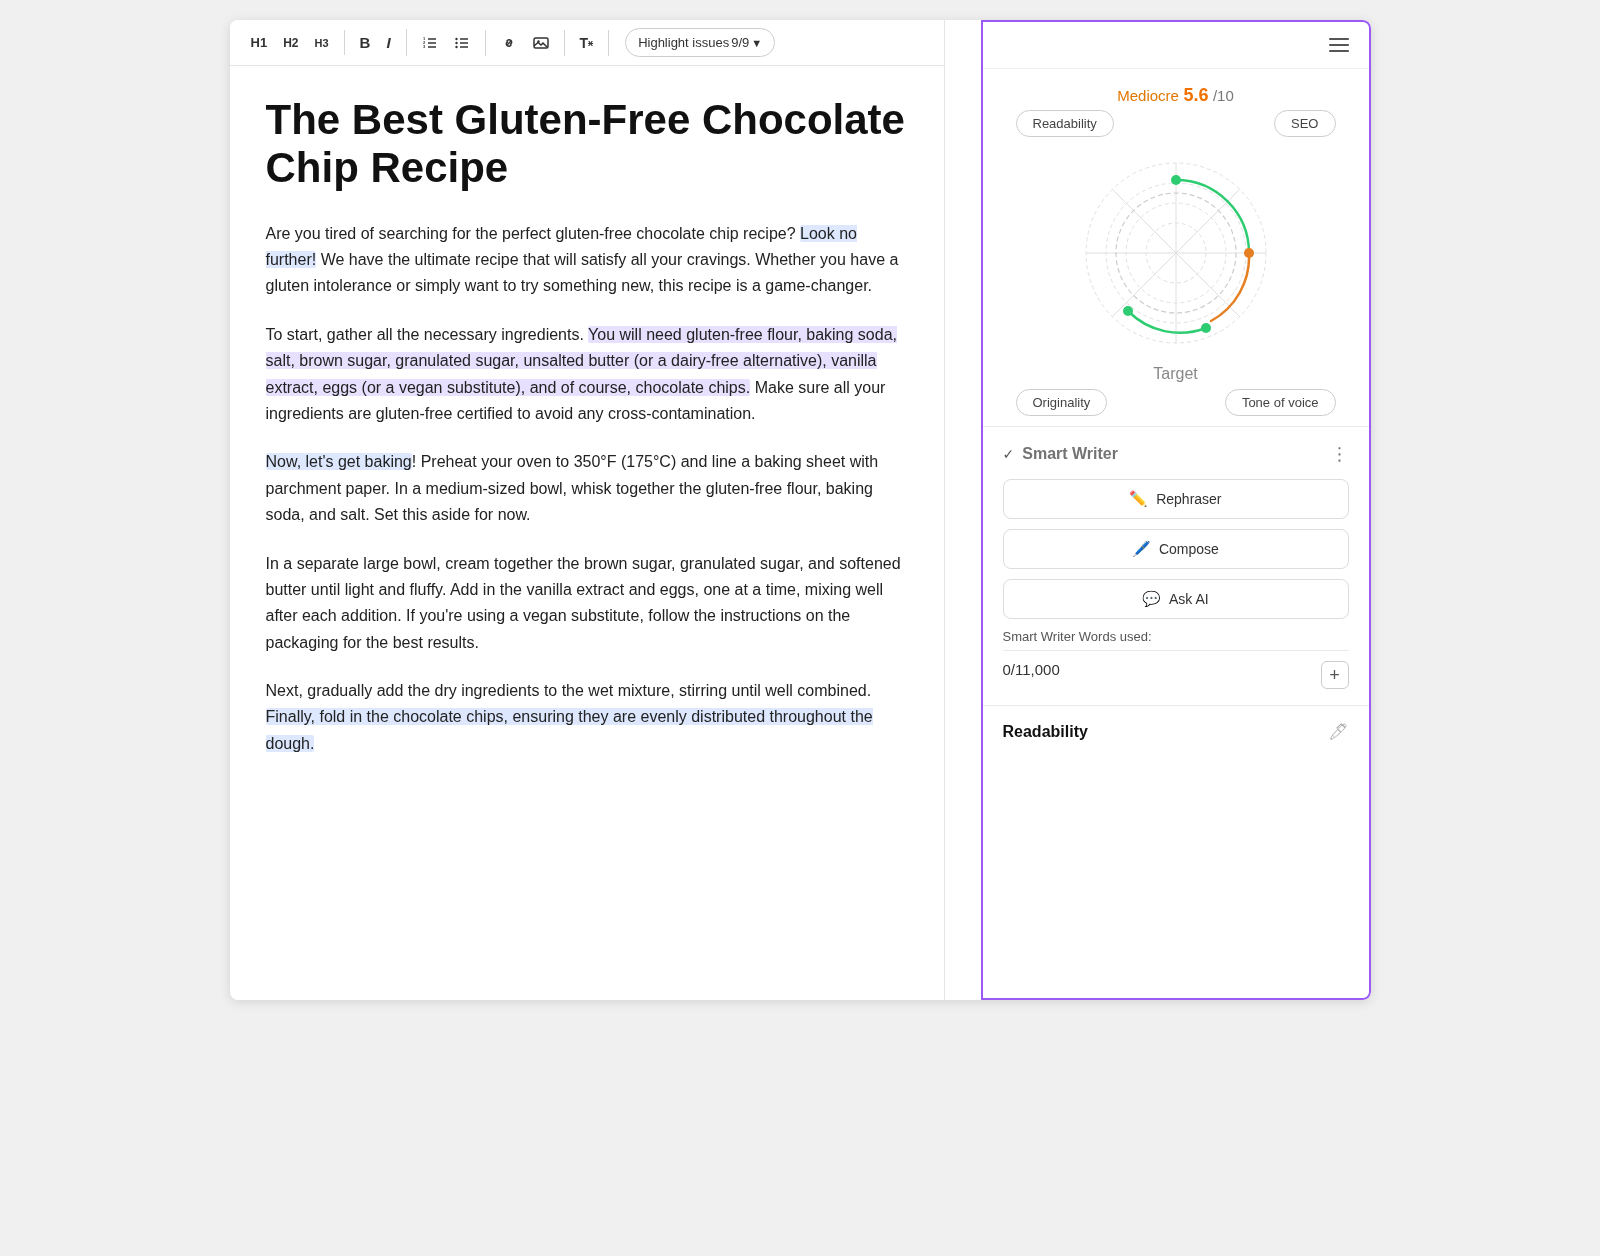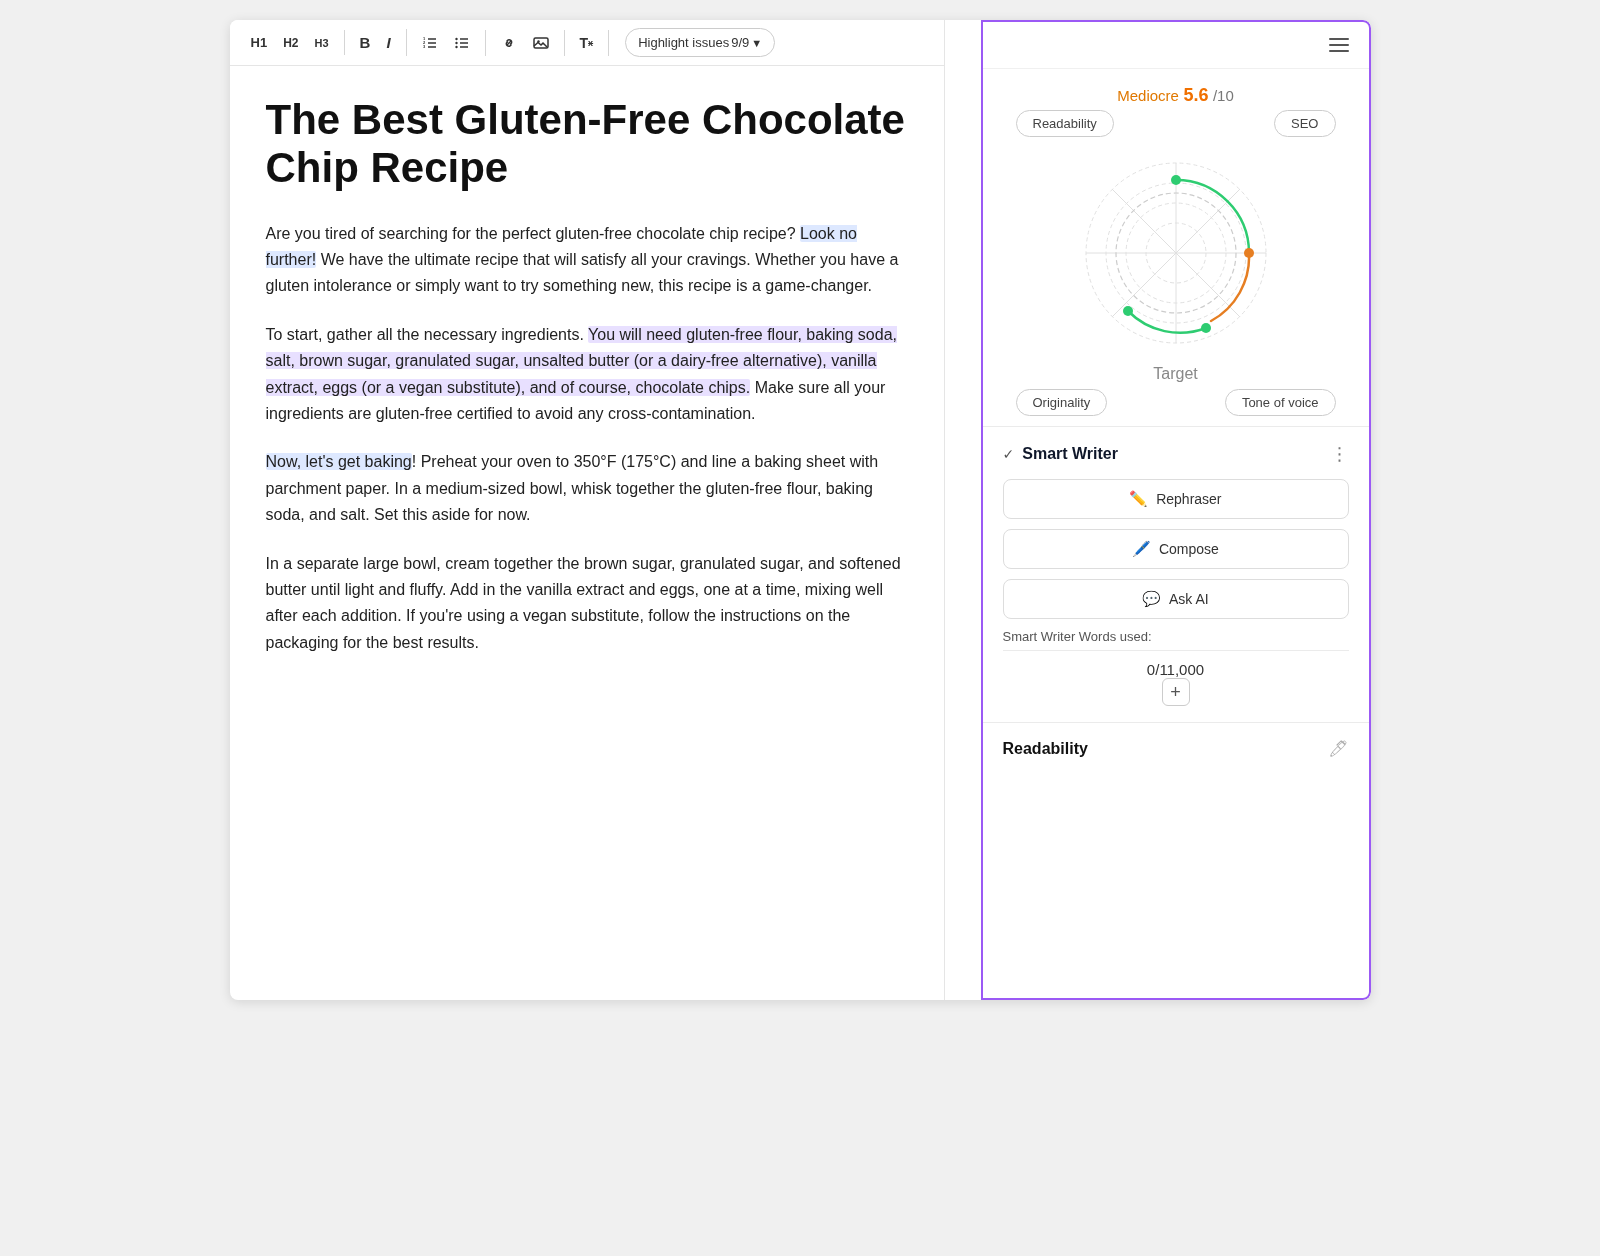--- a/index.html
+++ b/index.html
@@ -219,21 +219,21 @@
       gap: 8px;
     }
     .sw-chevron {
       font-size: 14px;
       color: #555;
       cursor: pointer;
     }
     .sw-title {
       font-size: 16px;
       font-weight: 700;
-      color: #0f172a;
+      color: #737373;
     }
     .sw-more {
       color: #777;
       font-size: 18px;
       cursor: pointer;
     }
     .sw-btn {
       display: flex;
       align-items: center;
       justify-content: center;
@@ -256,23 +256,22 @@
       margin-top: 6px;
       margin-bottom: 6px;
     }
     .sw-words-divider {
       height: 1px;
       background: #ebebeb;
       margin-bottom: 10px;
     }
     .sw-words-row {
       display: flex;
-      align-items: center;
+      align-items: flex-start;
       justify-content: space-between;
-      flex-direction: column;
     }
     .sw-words-count {
       font-size: 15px;
       color: #333;
     }
     .sw-plus-btn {
       width: 28px;
       height: 28px;
       border: 1px solid #ccc;
       border-radius: 6px;
@@ -396,20 +395,23 @@
         </p>
         <p>
           To start, gather all the necessary ingredients. <span class="highlight-purple">You will need gluten-free flour, baking soda, salt, brown sugar, granulated sugar, unsalted butter (or a dairy-free alternative), vanilla extract, eggs (or a vegan substitute), and of course, chocolate chips.</span> Make sure all your ingredients are gluten-free certified to avoid any cross-contamination.
         </p>
         <p>
           <span class="highlight-blue">Now, let's get baking</span>! Preheat your oven to 350°F (175°C) and line a baking sheet with parchment paper. In a medium-sized bowl, whisk together the gluten-free flour, baking soda, and salt. Set this aside for now.
         </p>
         <p>
           In a separate large bowl, cream together the brown sugar, granulated sugar, and softened butter until light and fluffy. Add in the vanilla extract and eggs, one at a time, mixing well after each addition. If you're using a vegan substitute, follow the instructions on the packaging for the best results.
         </p>
+        <p>
+          Next, gradually add the dry ingredients to the wet mixture, stirring until well combined. <span class="highlight-blue">Finally, fold in the chocolate chips, ensuring they are evenly distributed throughout the dough.</span>
+        </p>
       </div>
     </div>
   </div>
 
   <div class="right-panel">
 
     <div class="right-header">
       <div class="menu-icon">
         <span></span>
         <span></span>

